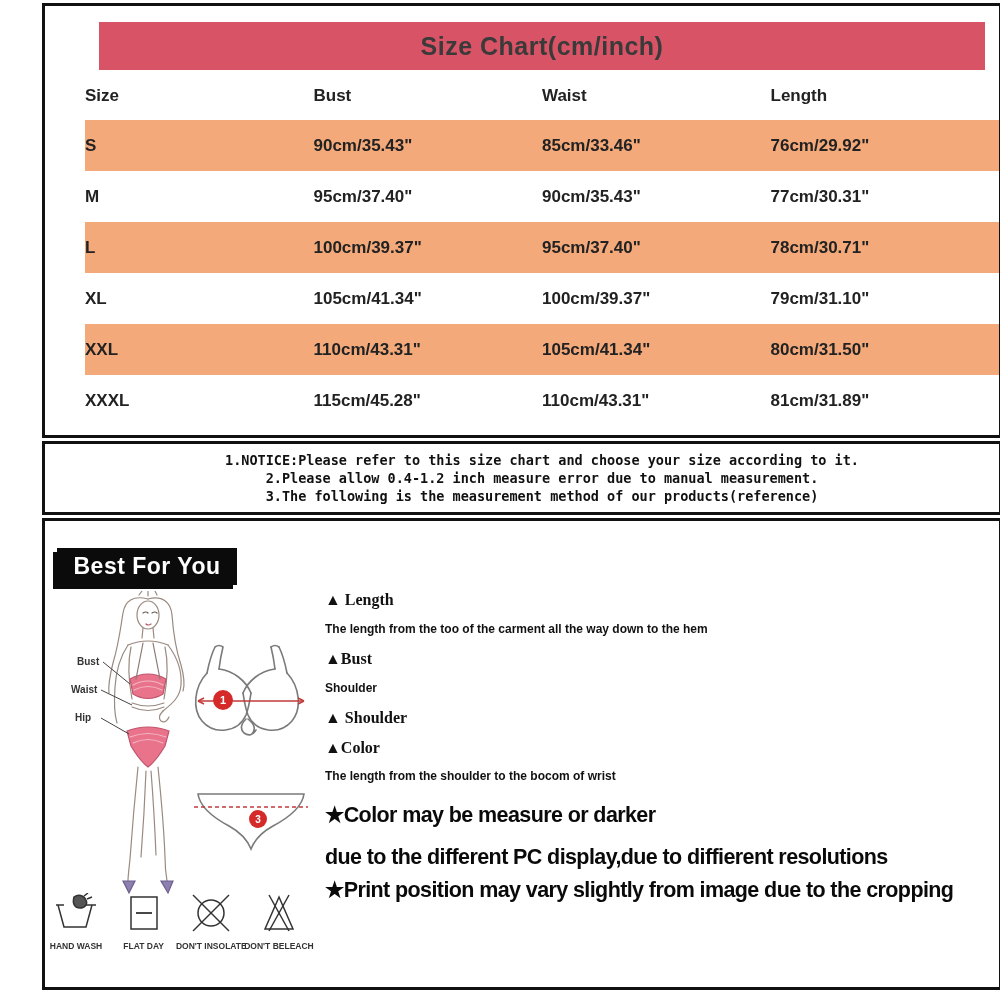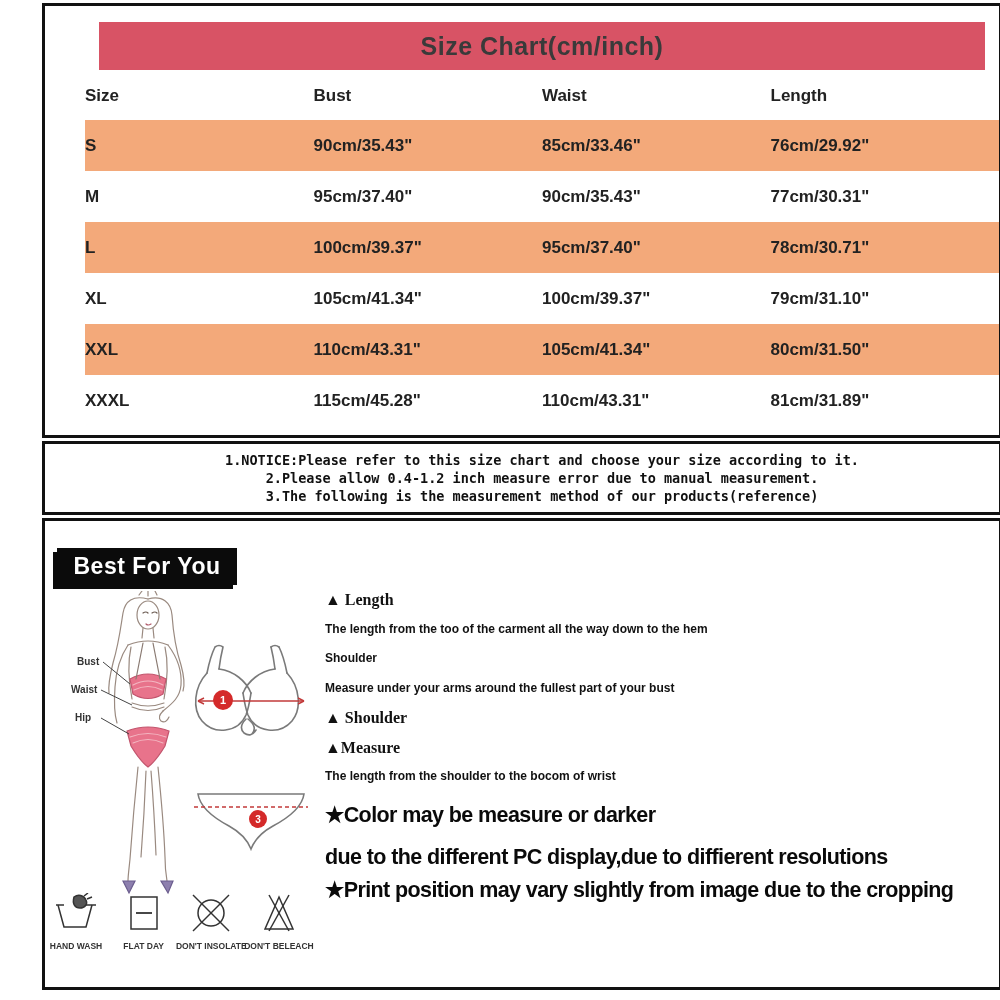--- a/index.html
+++ b/index.html
@@ -218,24 +218,24 @@
           <line x1="10" y1="2" x2="30" y2="38" stroke="#333" stroke-width="1.5"></line>
           <line x1="30" y1="2" x2="10" y2="38" stroke="#333" stroke-width="1.5"></line>
         </svg>
         <div class="care-label">DON'T BELEACH</div>
       </div>
     </div>
 
     <div class="right-col">
       <div class="m-line m-head">▲ Length</div>
       <div class="m-line">The length from the too of the carment all the way down to the hem</div>
+      <div class="m-line m-head">▲Bust</div>
       <div class="m-line">Shoulder</div>
-      <div class="m-line">Measure under your arms around the fullest part of your bust</div>
       <div class="m-line m-head">▲ Shoulder</div>
-      <div class="m-line m-head">▲Measure</div>
+      <div class="m-line m-head">▲Color</div>
       <div class="m-line">The length from the shoulder to the bocom of wrist</div>
       <div class="big-line big-1">★Color may be measure or darker</div>
       <div class="big-line big-2">due to the different PC display,due to diffierent resolutions</div>
       <div class="big-line big-3">★Print position may vary slightly from image due to the cropping</div>
     </div>
   </div>
 
 </div>
 
 </body></html>

